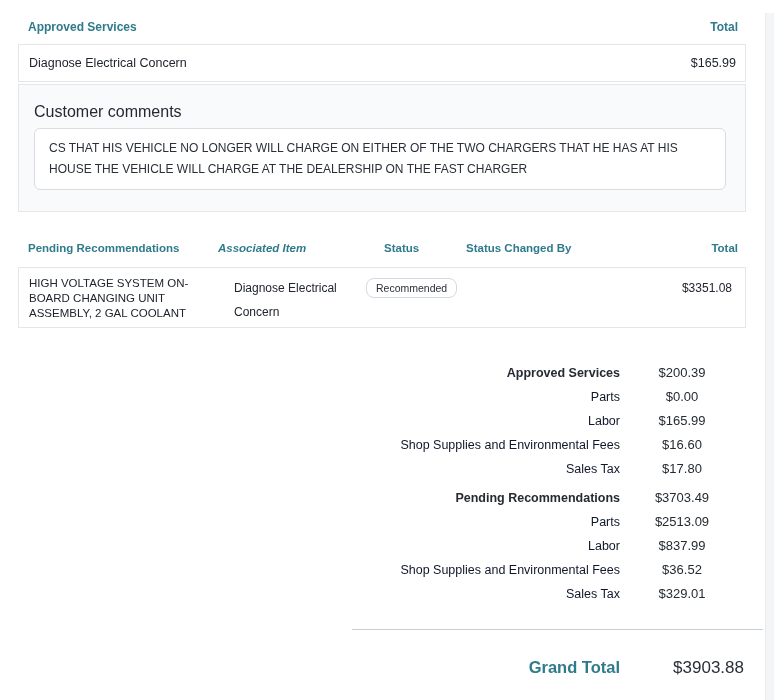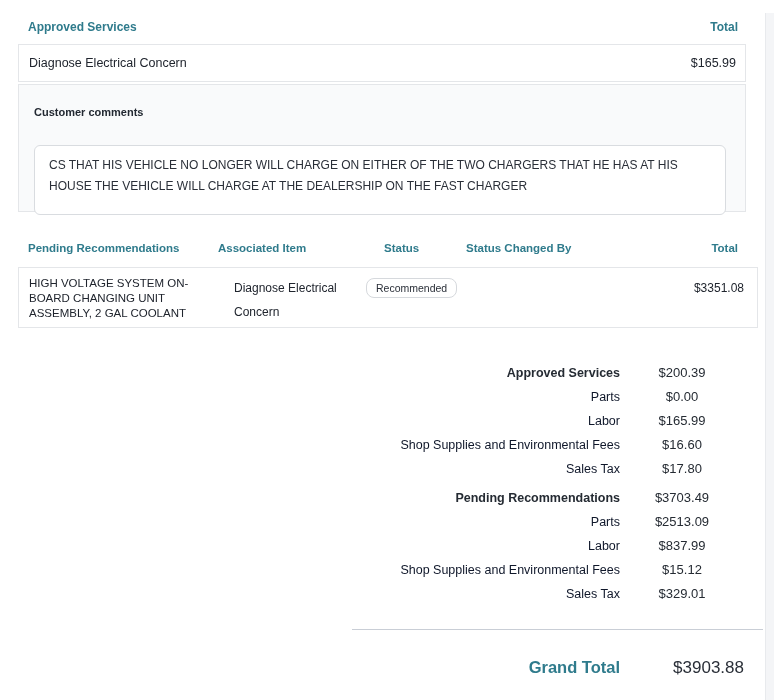--- a/index.html
+++ b/index.html
@@ -28,35 +28,35 @@
     padding:0 9px 0 10px;
   }
   .row-name { font-size:12.5px; color:#20252e; flex:1; }
   .row-total { font-size:12.5px; color:#20252e; text-align:right; }
 
   
   .comments-panel {
     margin:2px 18px 0 18px; height:128px; background:#f9fafb;
     border:1px solid #e4e6e9; padding:20px 15px 0 15px;
   }
-  .comments-label { font-size:11px; font-weight:bold; color:#232932; line-height:14px; }
+  .comments-label { font-size:16px; font-weight:normal; color:#232932; line-height:14px; }
   .comments-box {
-    margin-top:26px; margin-right:4px; height:70px; background:#ffffff;
+    margin-top:9px; margin-right:4px; height:62px; background:#ffffff;
     border:1px solid #d9dce0; border-radius:6px; padding:9px 14px 0 14px;
   }
   .comments-text { font-size:12px; line-height:21px; color:#2a2f38; max-width:640px; }
 
   
   .pending-heads { position:relative; margin:30px 0 0 0; height:14px;
     color:var(--accent,#2f7b8c); font-size:11.5px; font-weight:bold; }
   .ph { position:absolute; top:0; white-space:nowrap; }
-  .ph-1 { left:28px; } .ph-2 { left:218px; } .ph-3 { left:384px; } .ph-4 { left:466px; }
+  .ph-1 { left:28px; } .ph-2 { left:218px;font-style:italic; } .ph-3 { left:384px; } .ph-4 { left:466px; }
   .ph-5 { right:26px; }
   .pending-row {
-    position:relative; margin:11px 6px 0 18px; height:61px;
+    position:relative; margin:11px 18px 0 18px; height:61px;
     background:#ffffff; border:1px solid #e4e6e9;
   }
   .pr-name { position:absolute; left:10px; top:8px; width:165px;
     font-size:11.5px; line-height:15px; color:#20252e; }
   .pr-item { position:absolute; left:215px; top:8px; width:112px;
     font-size:12px; line-height:24px; color:#20252e; }
   .pr-badge { position:absolute; left:347px; top:10px;
     font-size:10.5px; color:#2a2f38; background:#ffffff;
     border:1px solid #d6d9dd; border-radius:8px; padding:3px 9px; }
   .pr-changedby { position:absolute; left:448px; top:13px; font-size:12px; color:#20252e; }
@@ -142,21 +142,21 @@
       <div class="srow">
         <span class="slabel">Parts</span>
         <span class="sval">$2513.09</span>
       </div>
       <div class="srow">
         <span class="slabel">Labor</span>
         <span class="sval">$837.99</span>
       </div>
       <div class="srow">
         <span class="slabel">Shop Supplies and Environmental Fees</span>
-        <span class="sval">$15.12</span>
+        <span class="sval">$36.52</span>
       </div>
       <div class="srow">
         <span class="slabel">Sales Tax</span>
         <span class="sval">$329.01</span>
       </div>
 
       <div class="gt-divider"></div>
       <div class="grand-row">
         <span class="grand-label">Grand Total</span>
         <span class="grand-value">$3903.88</span>

